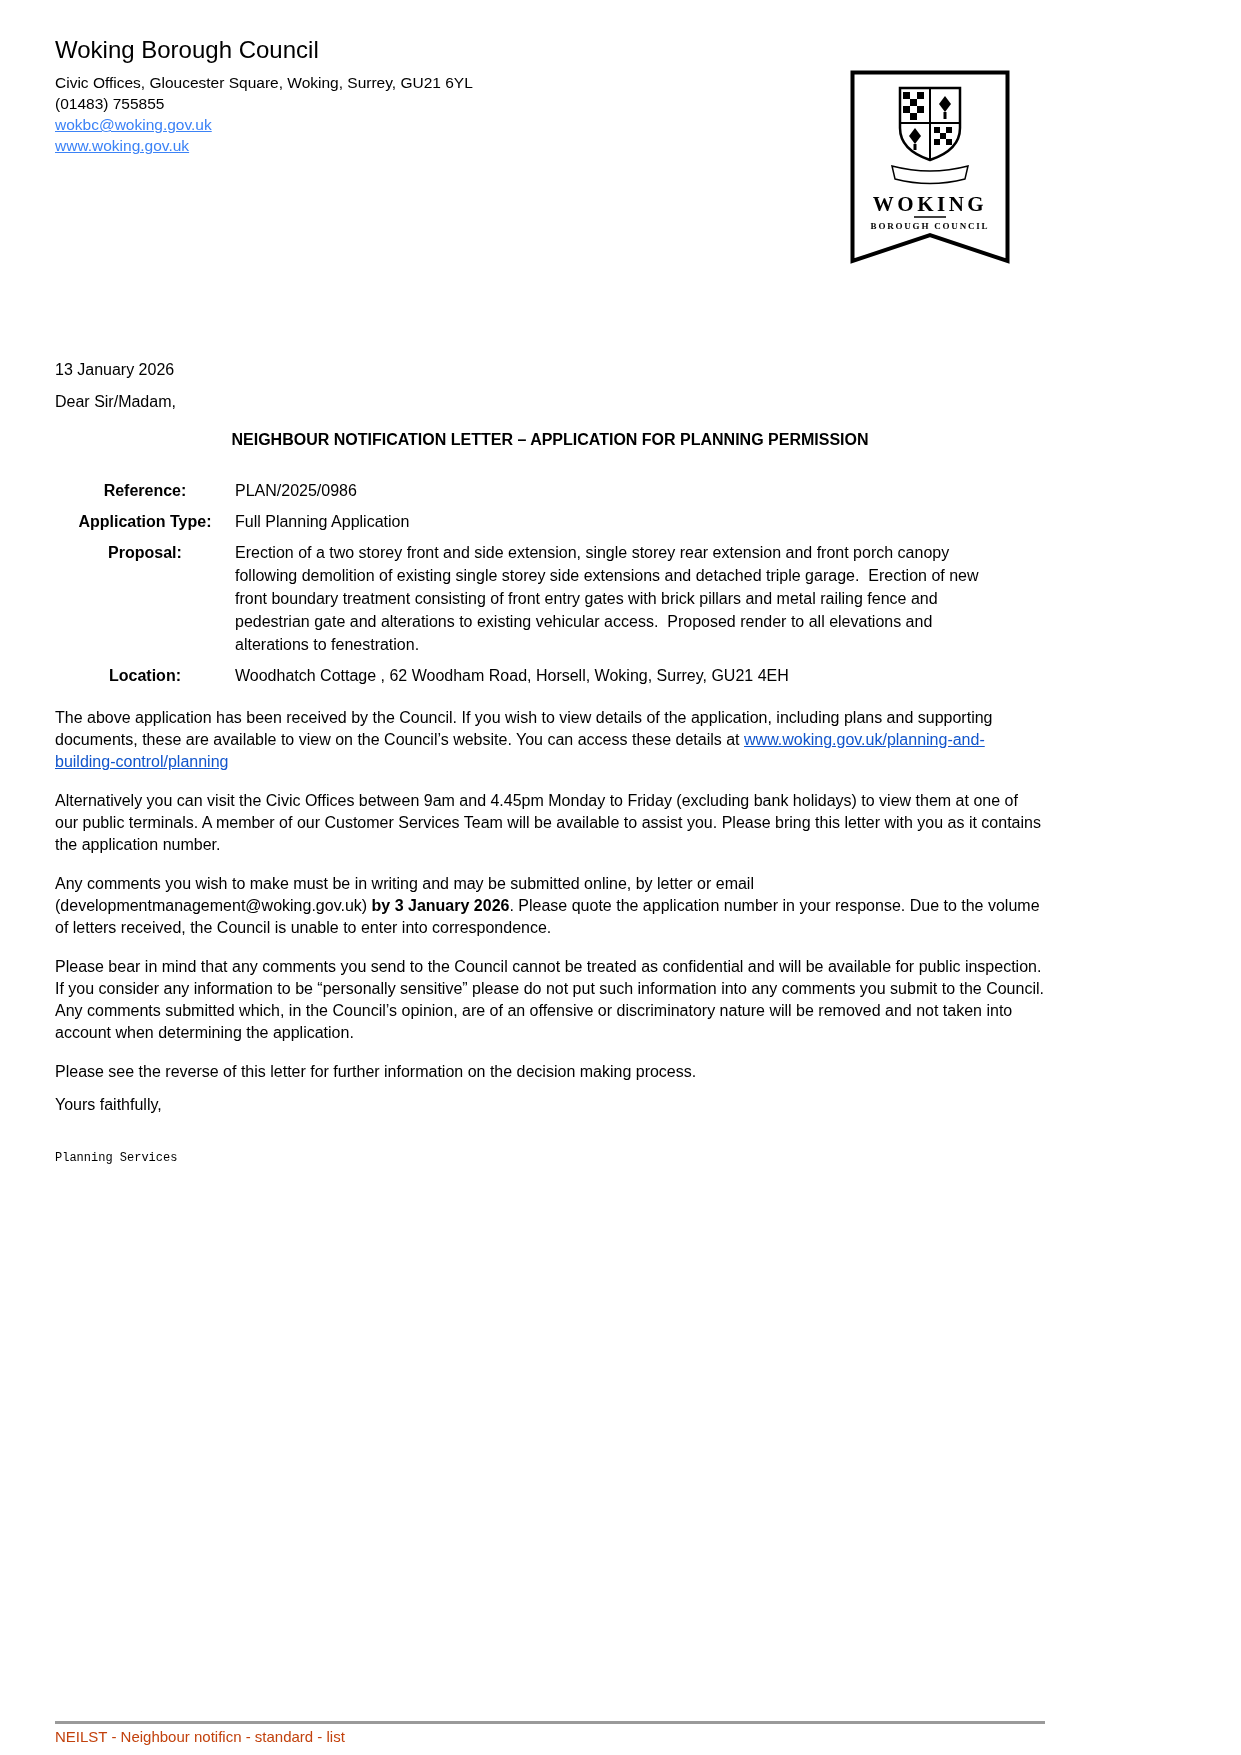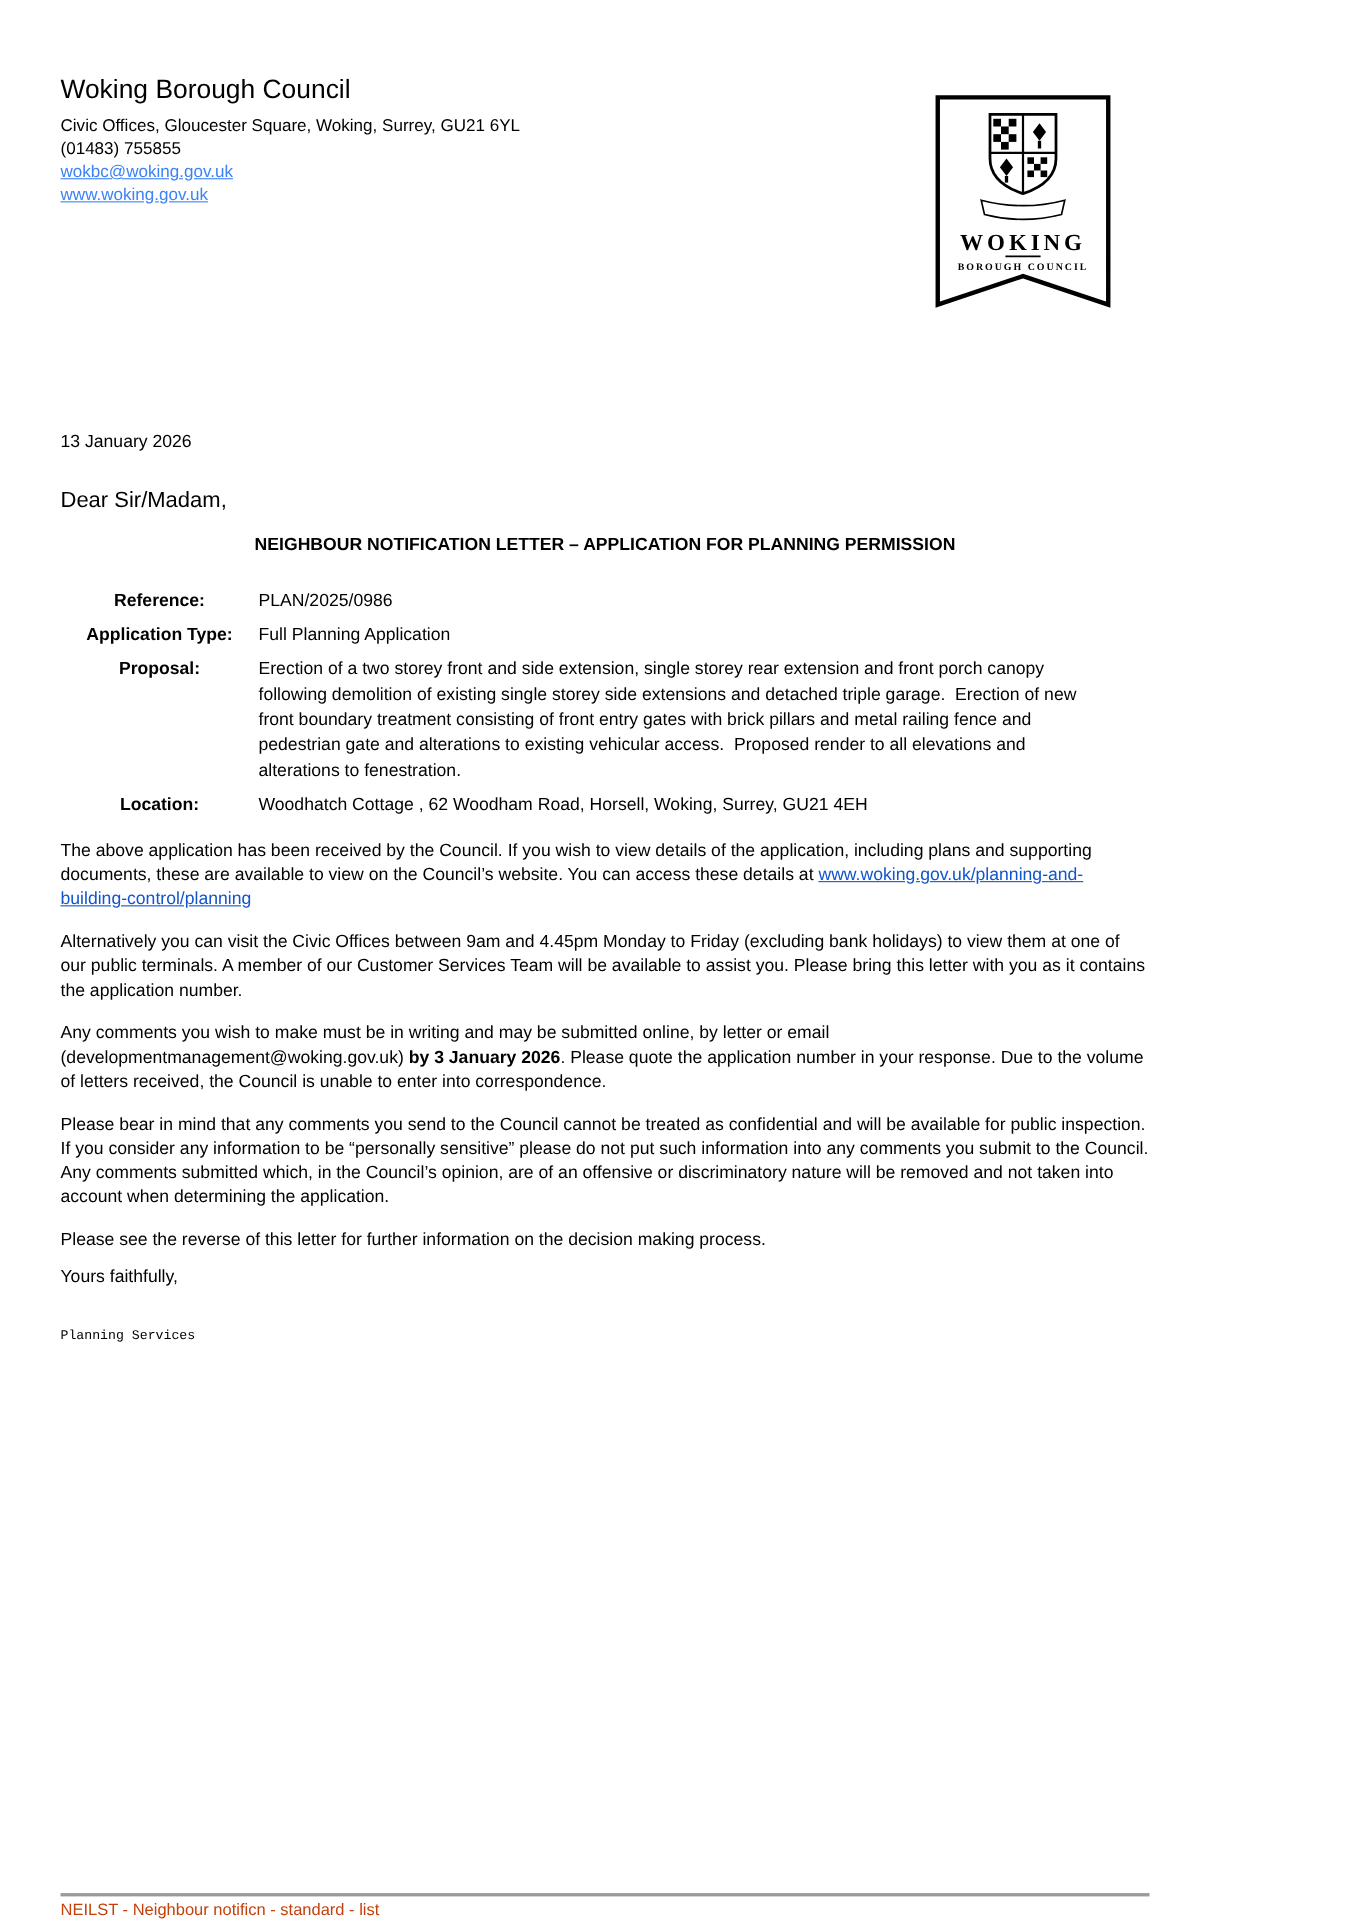--- a/index.html
+++ b/index.html
@@ -9,21 +9,21 @@
     color: #000000;
   }
   .page {
     position: relative;
     width: 1241px;
     height: 1755px;
     background: #ffffff;
     overflow: hidden;
   }
   .content {
-    padding: 68px 196px 0 55px;
+    padding: 36px 196px 0 55px;
   }
 
   
   .council-name {
     font-size: 24px;
     font-weight: 400;
     margin-bottom: 8px;
   }
   .council-line {
     font-size: 15.5px;
@@ -38,32 +38,31 @@
     text-decoration: underline;
     cursor: pointer;
   }
 
   .logo {
     position: absolute;
     left: 850px;
     top: 70px;
     width: 160px;
     height: 195px;
-    margin-top: 16px;
   }
 
   
   .date { margin-top: 205px; font-size: 16px; }
   .notice {
     margin-top: 4px;
     text-align: center;
     font-weight: bold;
     font-size: 16px;
   }
-  .salutation { margin-top: 33px; font-size: 20px; }
+  .salutation { margin-top: 14px; font-size: 16px; }
   .letter-title {
     margin-top: 20px;
     text-align: center;
     font-weight: bold;
     font-size: 16px;
   }
 
   .fields { margin-top: 30px; width: 945px; }
   .field-row {
     display: flex;

